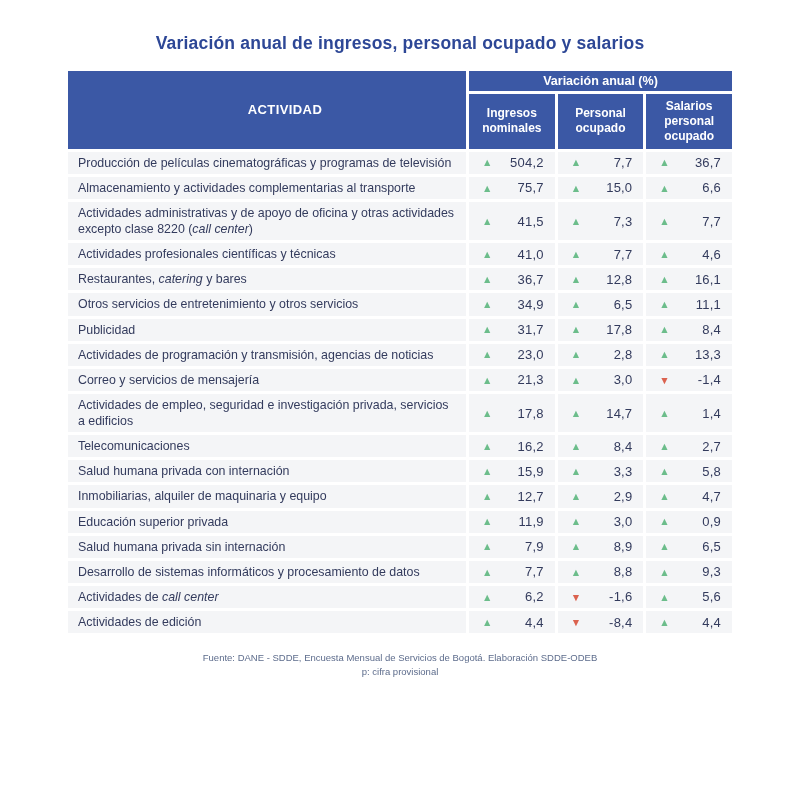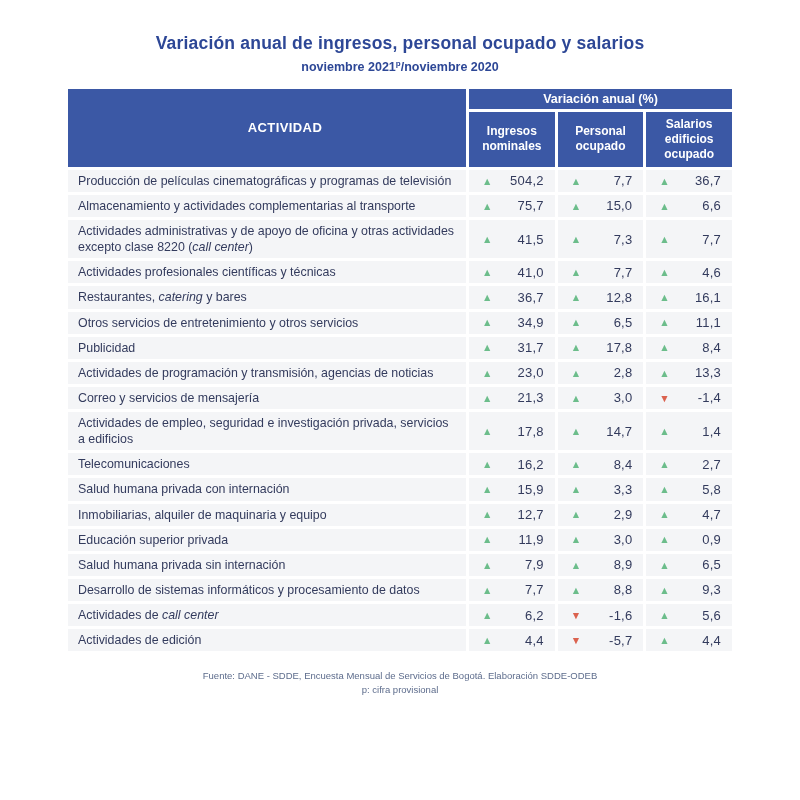--- a/index.html
+++ b/index.html
@@ -43,40 +43,39 @@
 
   .footer{margin-top:15px;text-align:center;color:var(--footer-gray);font-size:9.5px;line-height:1.45;}
 </style>
 </head>
 <body>
 
 <div class="page">
 
   <div class="title-block">
     <div class="title-line">Variación anual de ingresos, personal ocupado y salarios</div>
-    <div class="subtitle"><span>noviembre 2021</span><sup>p</sup><span>/noviembre 2020</span></div>
   </div>
 
   <div class="table-wrap">
     <table>
       <colgroup>
         <col class="c-act">
           <col class="c-val">
           <col class="c-val">
           <col class="c-val">
       </colgroup>
       <thead>
         <tr>
           <th class="activity-h" rowspan="2">ACTIVIDAD</th>
           <th class="group-h" colspan="3">Variación anual (%)</th>
         </tr>
         <tr id="col-headers">
             <th class="col-h">Ingresos nominales</th>
             <th class="col-h">Personal ocupado</th>
-            <th class="col-h">Salarios edificios ocupado</th>
+            <th class="col-h">Salarios personal ocupado</th>
           </tr>
       </thead>
       <tbody id="table-body">
           <tr>
             <td class="activity">Producción de películas cinematográficas y programas de televisión</td>
             <td class="val">
               <div class="val-inner">
                 <span class="tri up">▲</span>
                 <span class="num">504,2</span>
               </div>
@@ -434,21 +433,21 @@
             <td class="activity">Actividades de edición</td>
             <td class="val">
               <div class="val-inner">
                 <span class="tri up">▲</span>
                 <span class="num">4,4</span>
               </div>
             </td>
             <td class="val">
               <div class="val-inner">
                 <span class="tri down">▼</span>
-                <span class="num">-5,7</span>
+                <span class="num">-8,4</span>
               </div>
             </td>
             <td class="val">
               <div class="val-inner">
                 <span class="tri up">▲</span>
                 <span class="num">4,4</span>
               </div>
             </td>
           </tr>
         </tbody>

